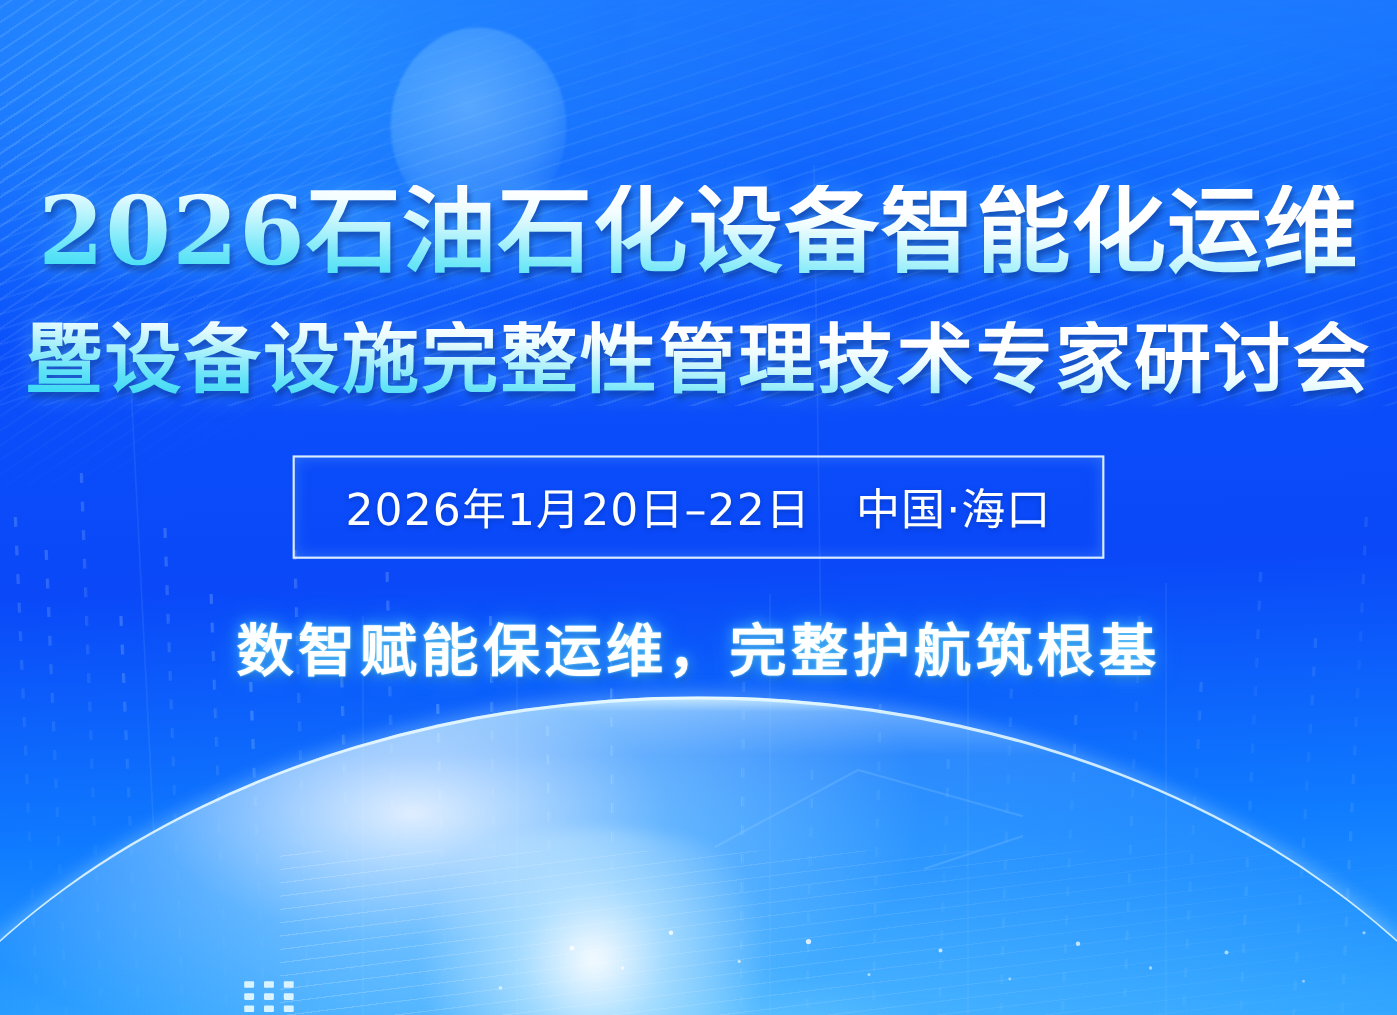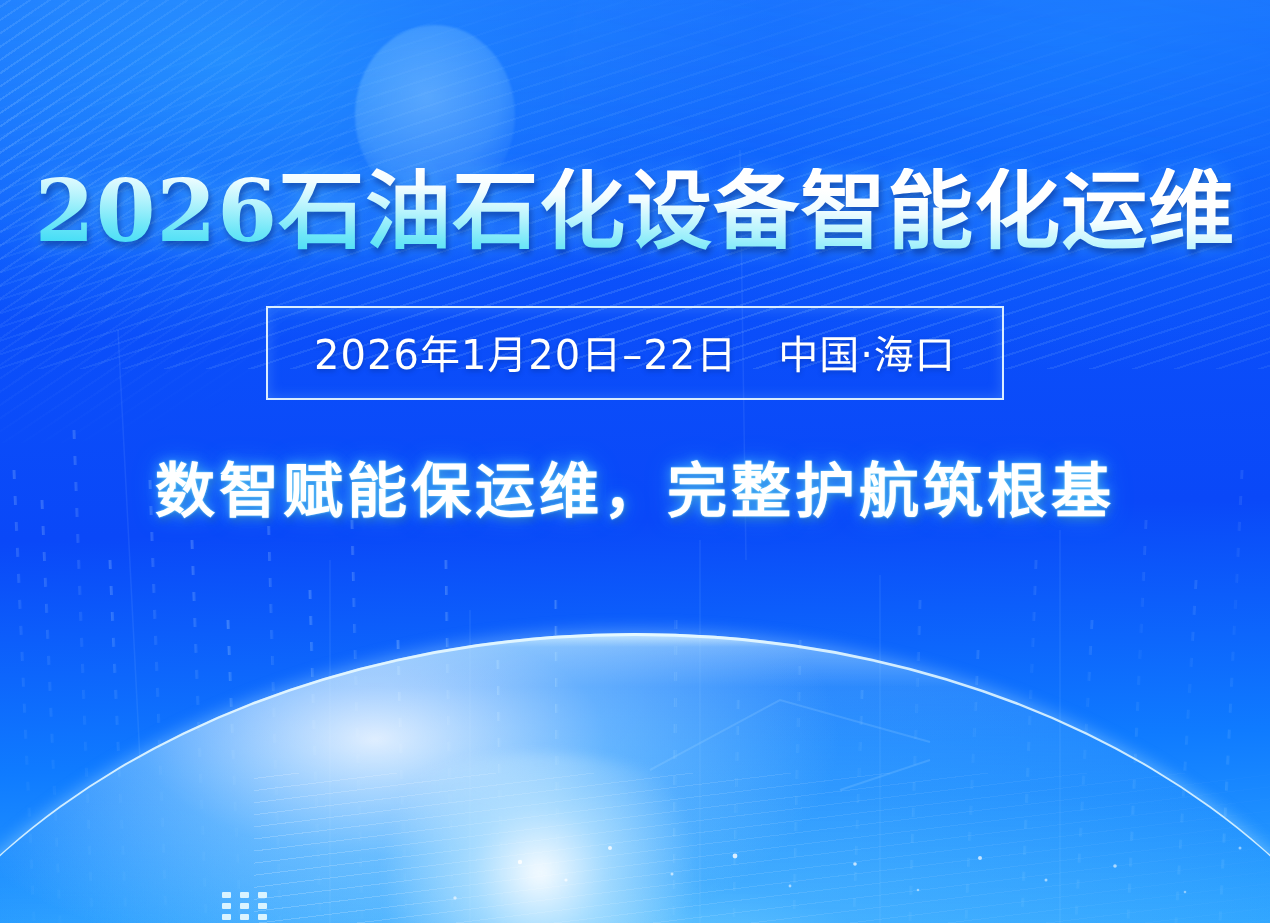--- a/index.html
+++ b/index.html
@@ -222,21 +222,21 @@
     color: #ffffff;
     letter-spacing: 1px;
     white-space: pre;
     text-shadow: 0 2px 5px rgba(5,45,140,0.45);
   }
 
   .slogan {
     margin-top: 42px;
     font-family: "DejaVu Sans", "Liberation Sans", sans-serif;
     font-weight: 700;
-    font-size: 60px;
+    font-size: 52px;
     color: #ffffff;
     letter-spacing: 4px;
     white-space: nowrap;
     text-shadow:
        0 0 2px rgba(140,230,255,0.95),
        0 0 12px rgba(90,210,255,0.75),
        0 0 26px rgba(60,190,255,0.45),
        2px 4px 6px rgba(6,45,140,0.45);
   }
 </style>
@@ -354,20 +354,21 @@
         <rect x="240" y="914" width="9" height="6" rx="1"></rect>
         <rect x="258" y="914" width="9" height="6" rx="1"></rect>
       </g>
     </svg>
   </div>
 
   <div class="content">
 
     <div class="title-block">
       <div class="title-line title-1">2026石油石化设备智能化运维</div>
+      <div class="title-line title-3">暨设备设施完整性管理技术专家研讨会</div>
     </div>
 
     <div class="date-box">
       <span class="date-text">2026年1月20日–22日　中国·海口</span>
     </div>
 
     <div class="slogan">数智赋能保运维，完整护航筑根基</div>
 
   </div>
 </div>

